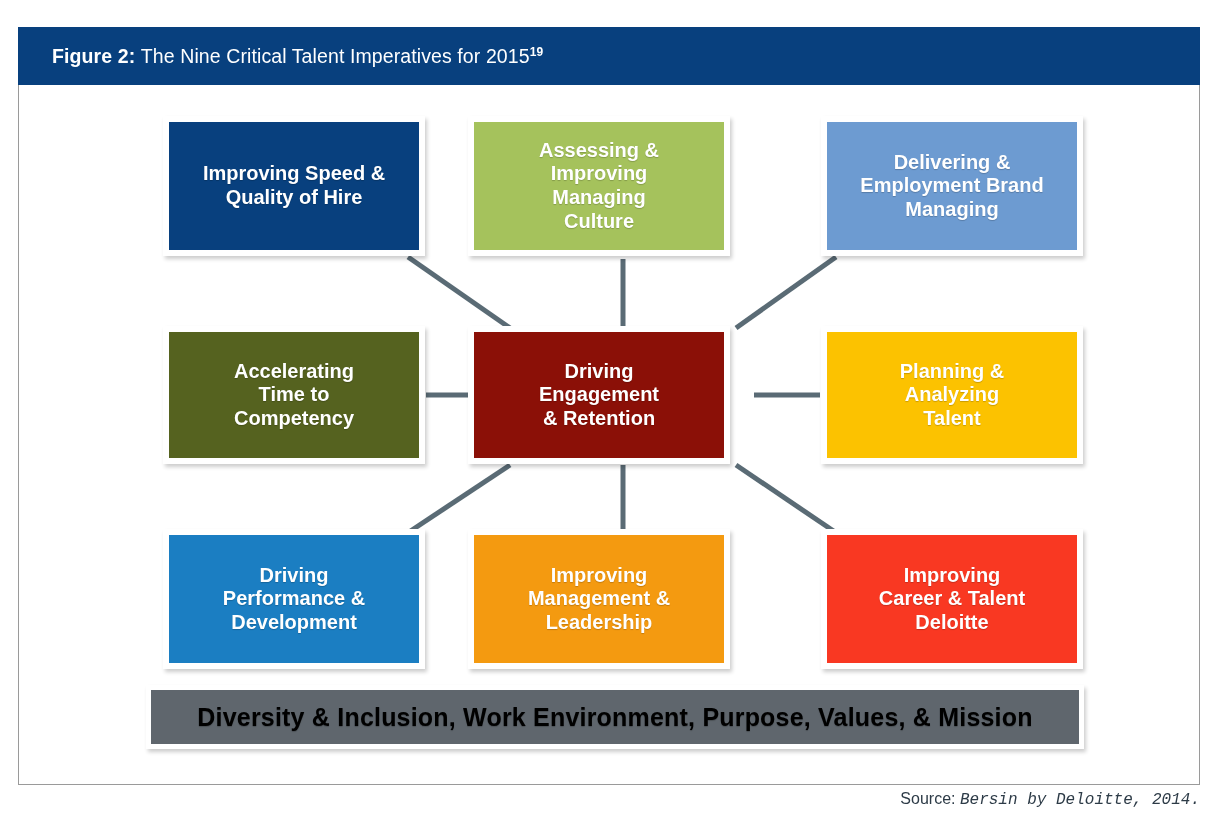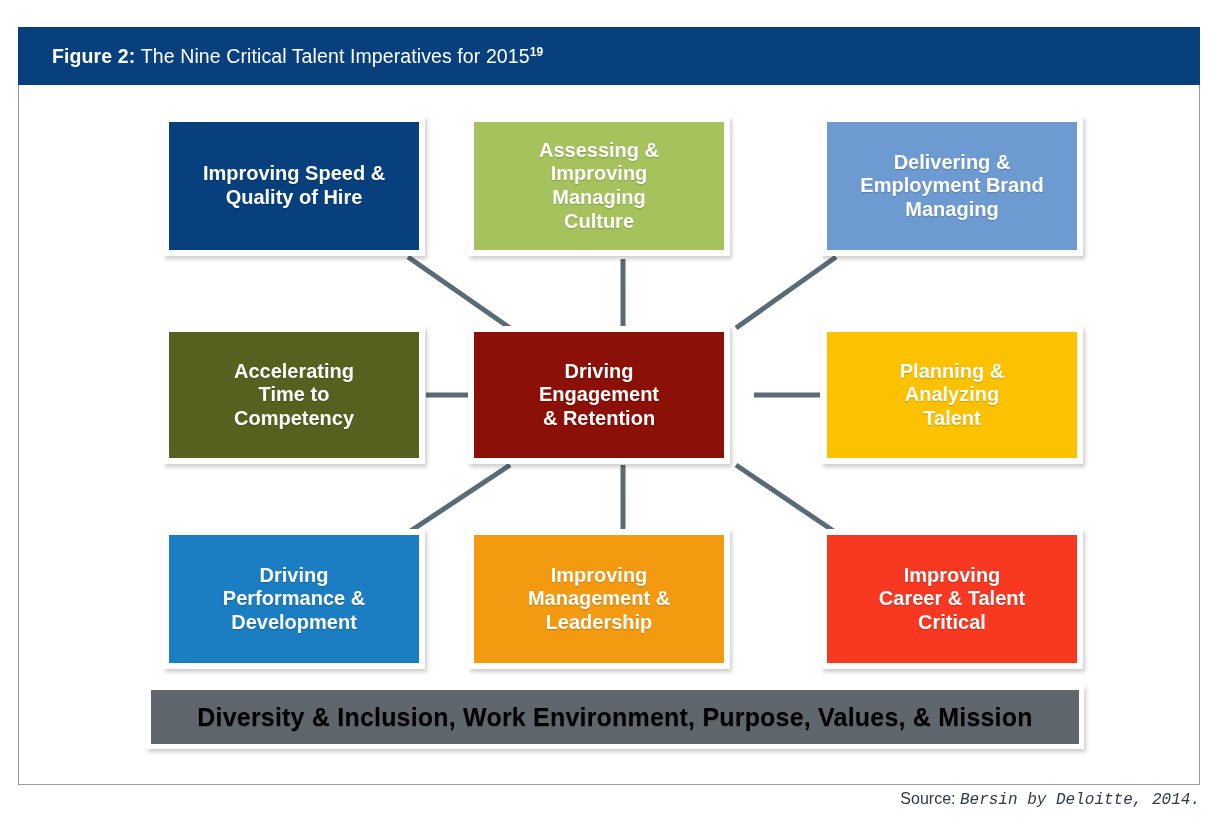--- a/index.html
+++ b/index.html
@@ -273,21 +273,21 @@
           <span>Leadership</span>
         </div>
       </div>
     </div>
 
     <div class="node row3 col3">
       <div class="node-inner" style="background:#f93822">
         <div>
           <span>Improving</span>
           <span>Career &amp; Talent</span>
-          <span>Critical</span>
+          <span>Deloitte</span>
         </div>
       </div>
     </div>
 
     <div class="footer-band">
       <div class="footer-band-inner">Diversity &amp; Inclusion, Work Environment, Purpose, Values, &amp; Mission</div>
     </div>
 
   </div>
 

